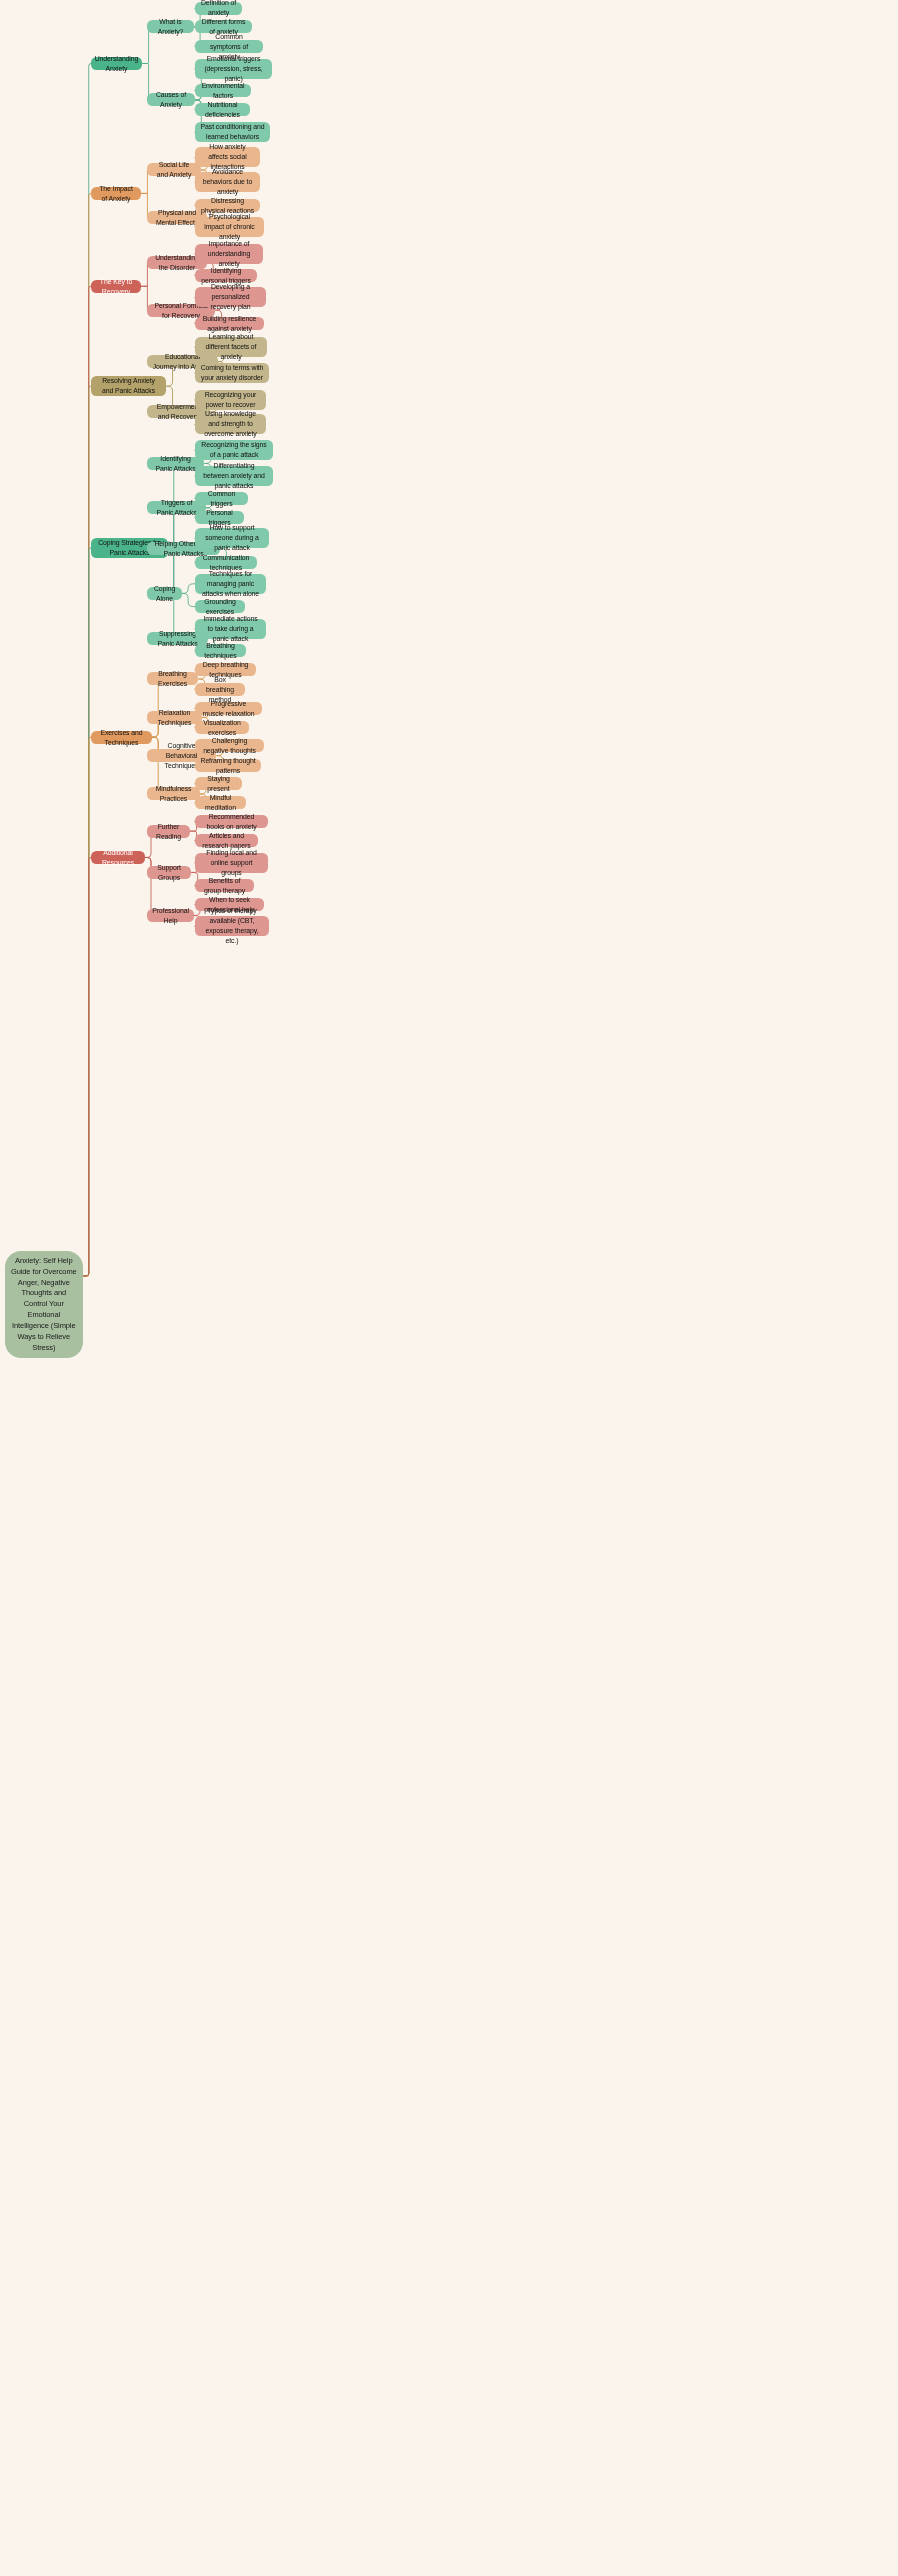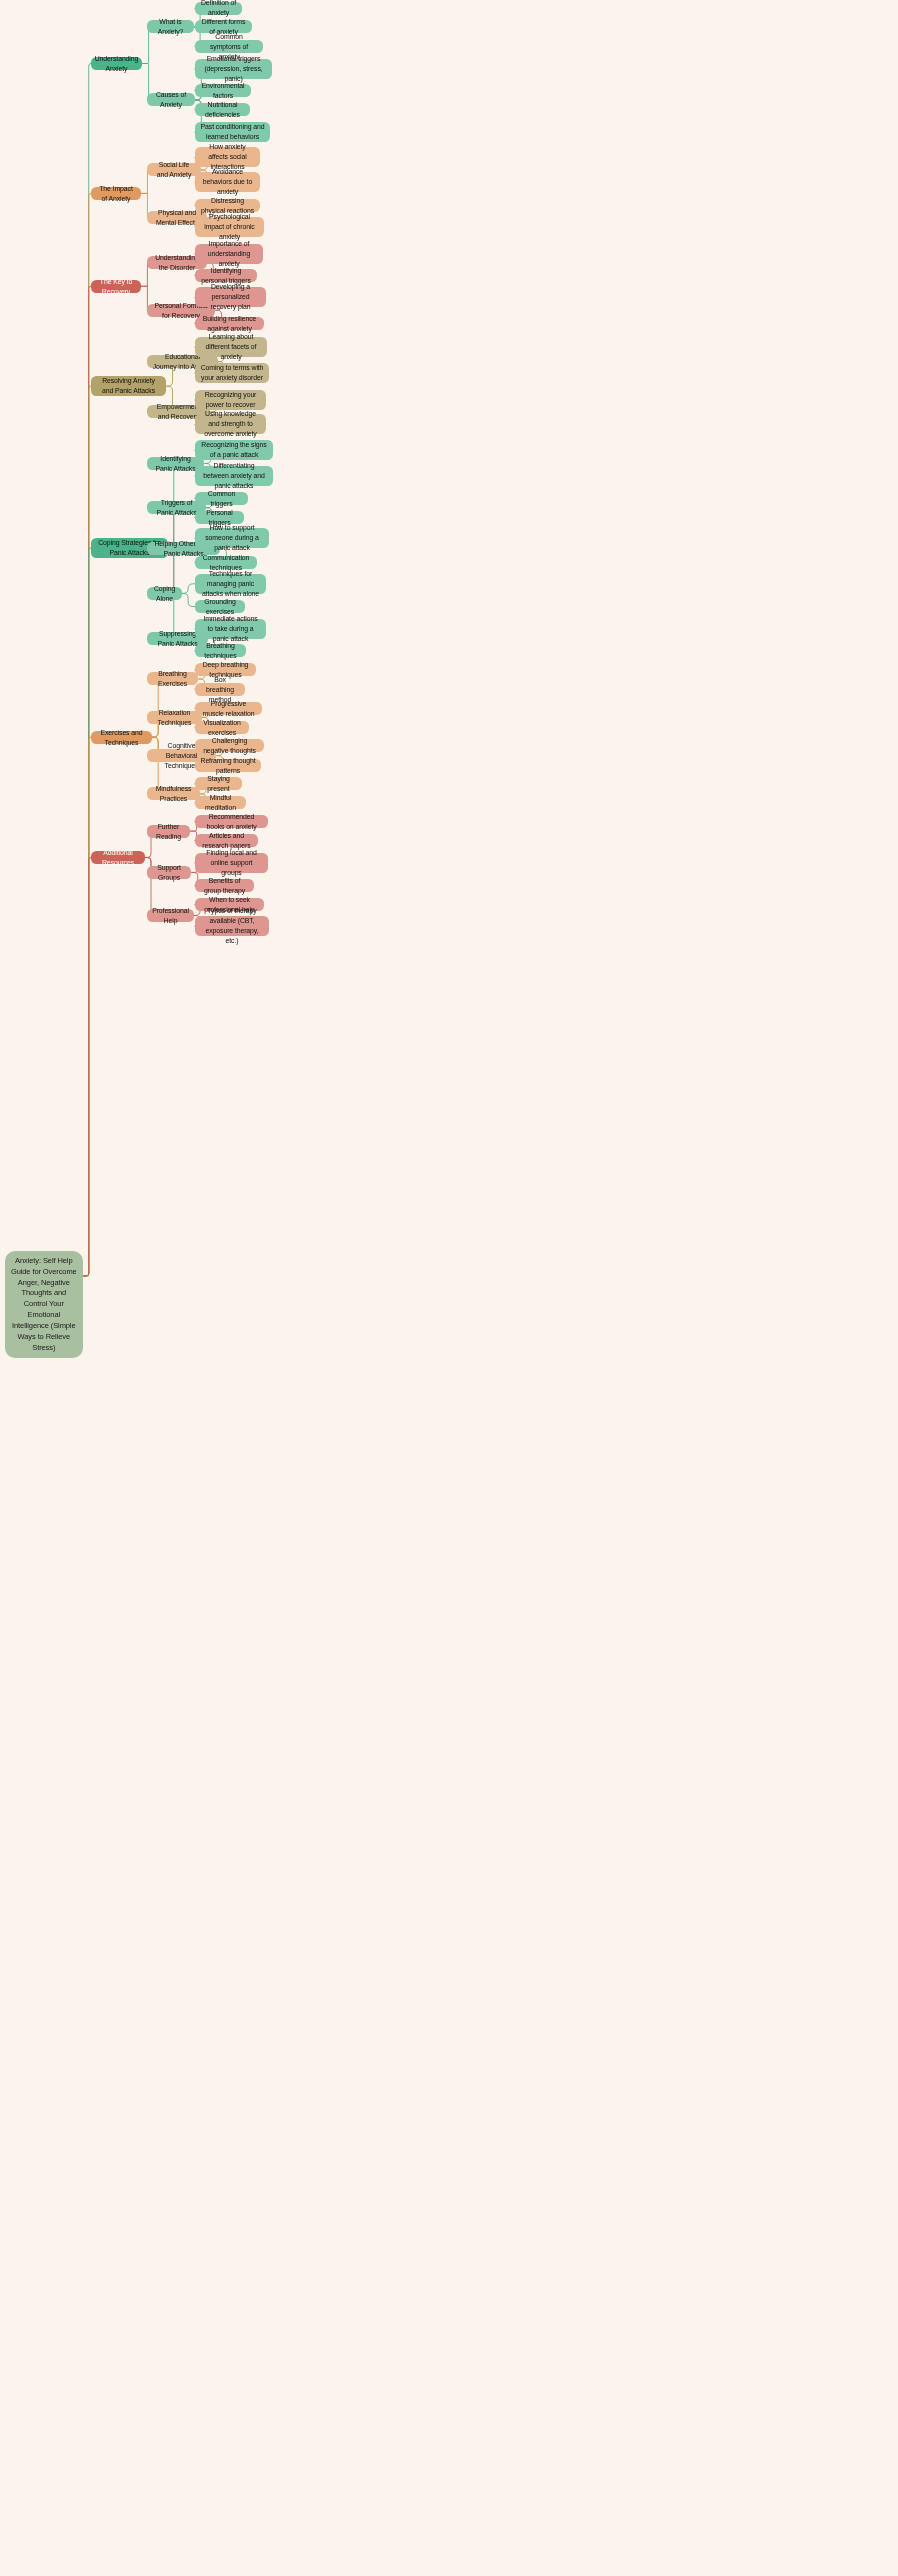--- a/index.html
+++ b/index.html
@@ -20,21 +20,21 @@
     padding:2.4px 5.4px;
     line-height:1.45;
     color:#111111;
     font-size:6.9px;
     letter-spacing:-0.1px;
   }
   .node.root{
     font-size:7.5px;
     background:#a8c0a0;
     color:#1a1a1a;
-    border-radius:10px;
+    border-radius:16px;
   }
   
   .b-green1{background:#4bb38a;}
   .b-orange1{background:#e09a5f;}
   .b-red1{background:#cc6258;color:#ffffff;}
   .b-olive1{background:#b3a269;}
   
   .b-green2{background:#7ec8a9;}
   .b-orange2{background:#e9b68d;}
   .b-red2{background:#dd9690;}

